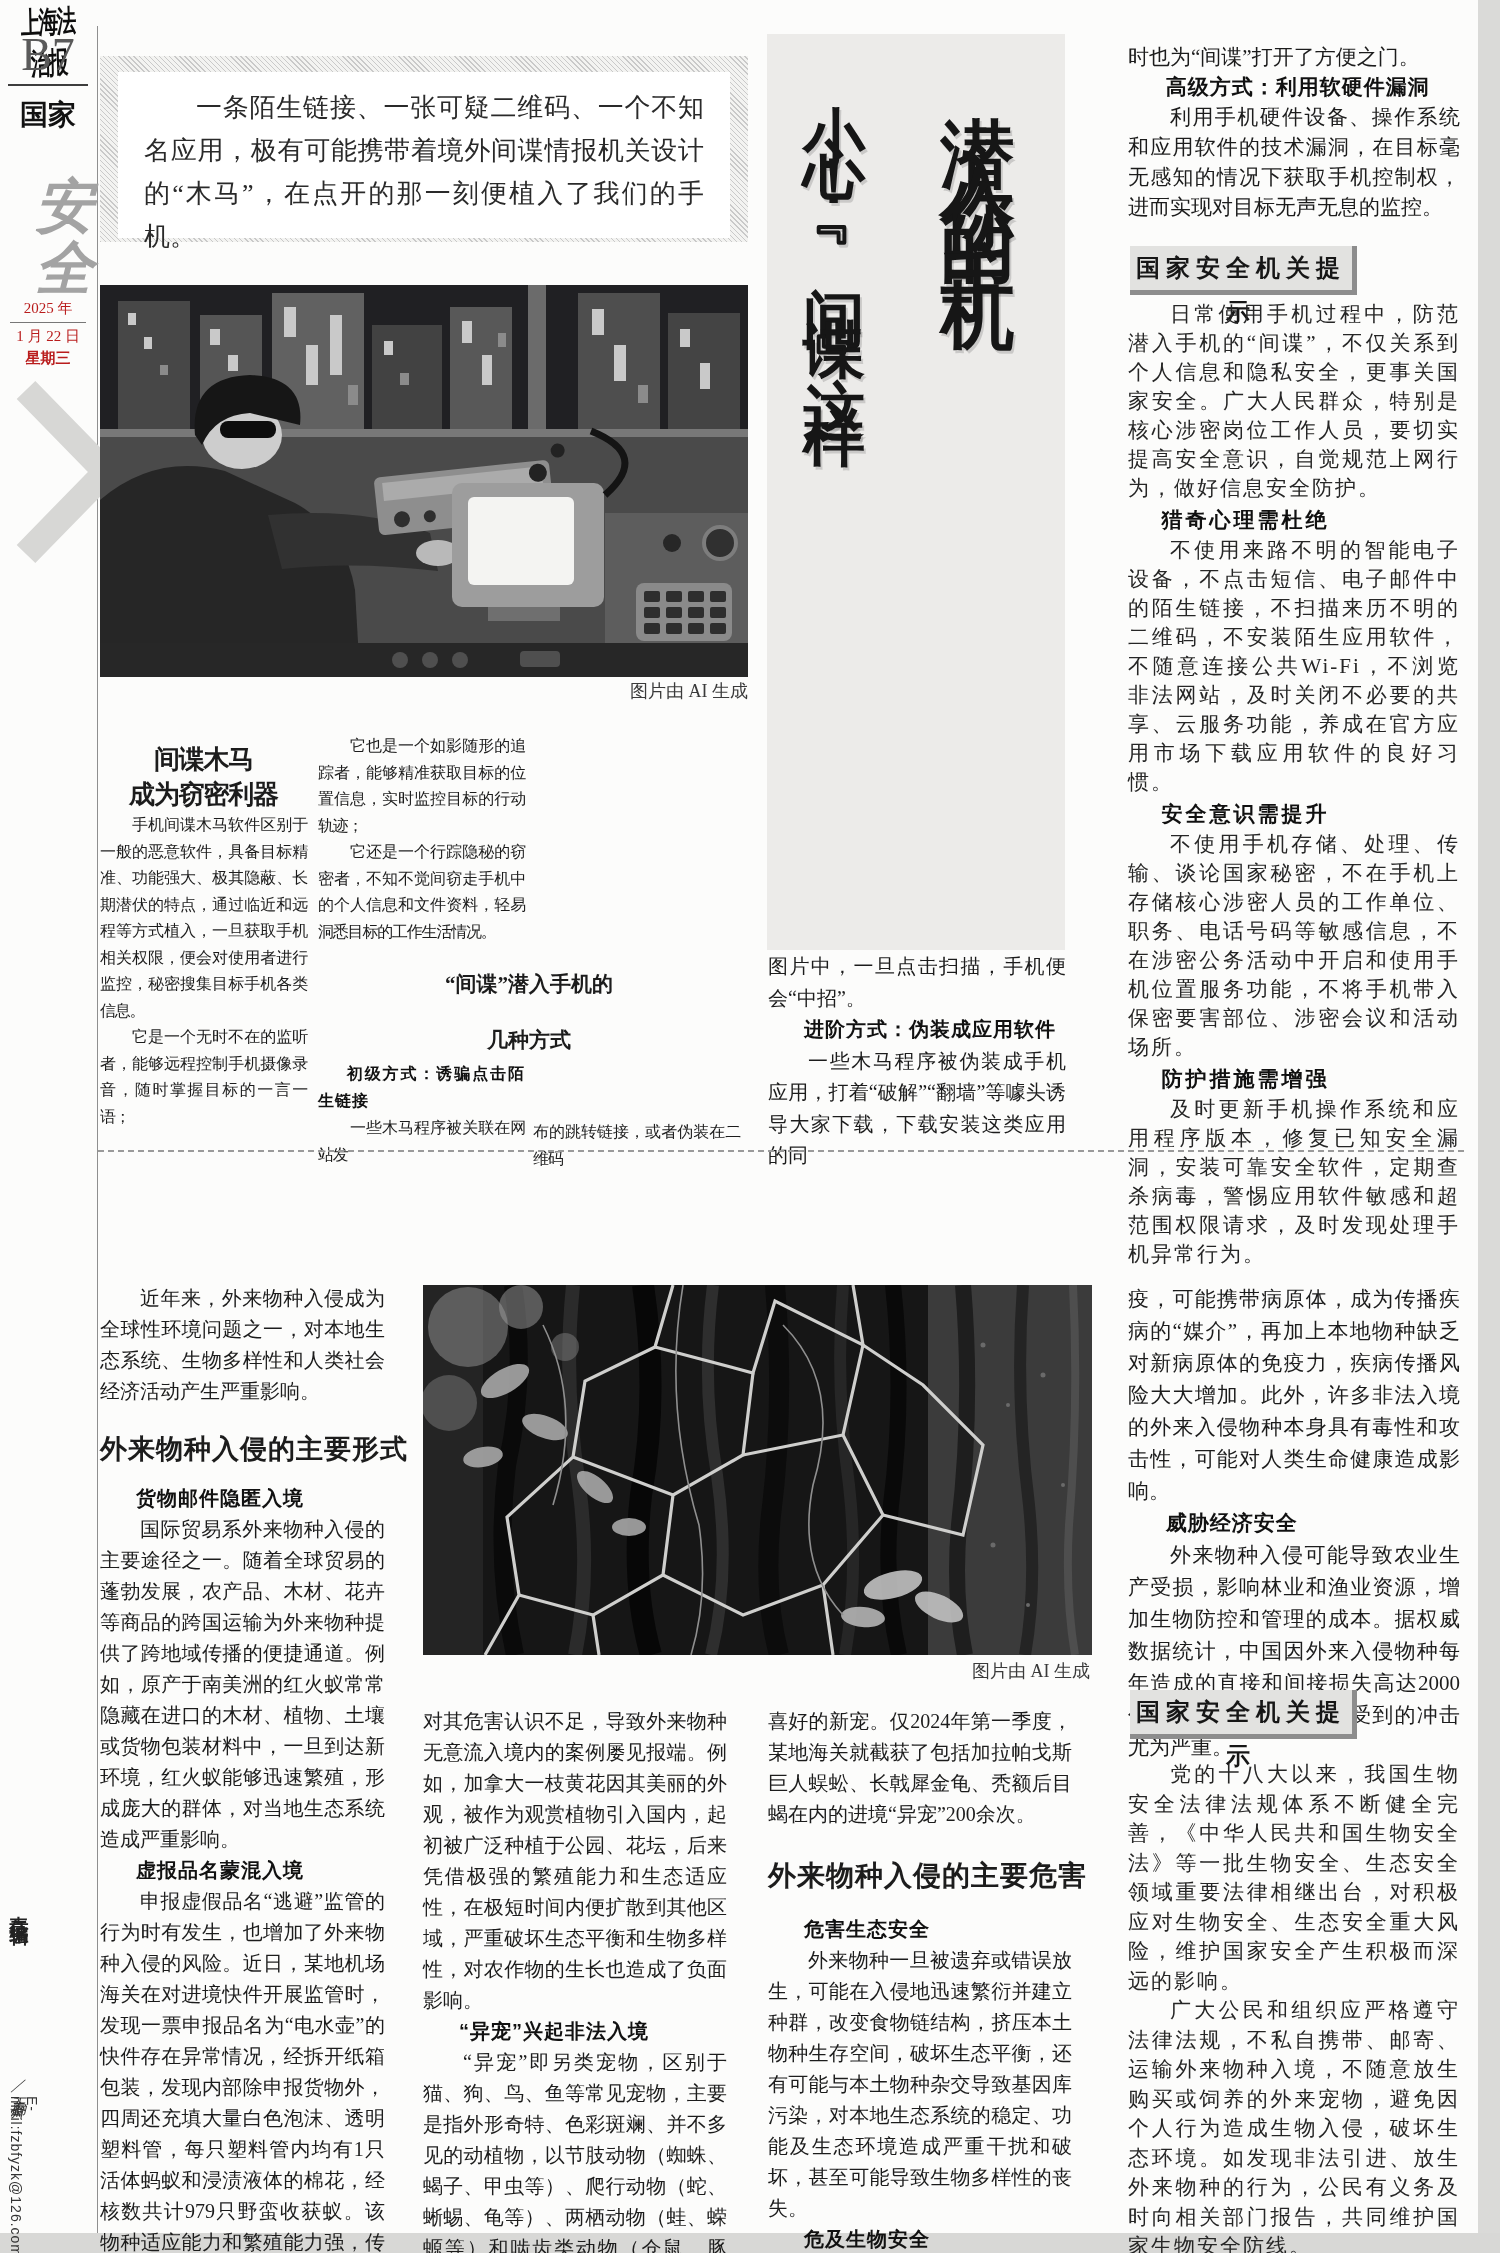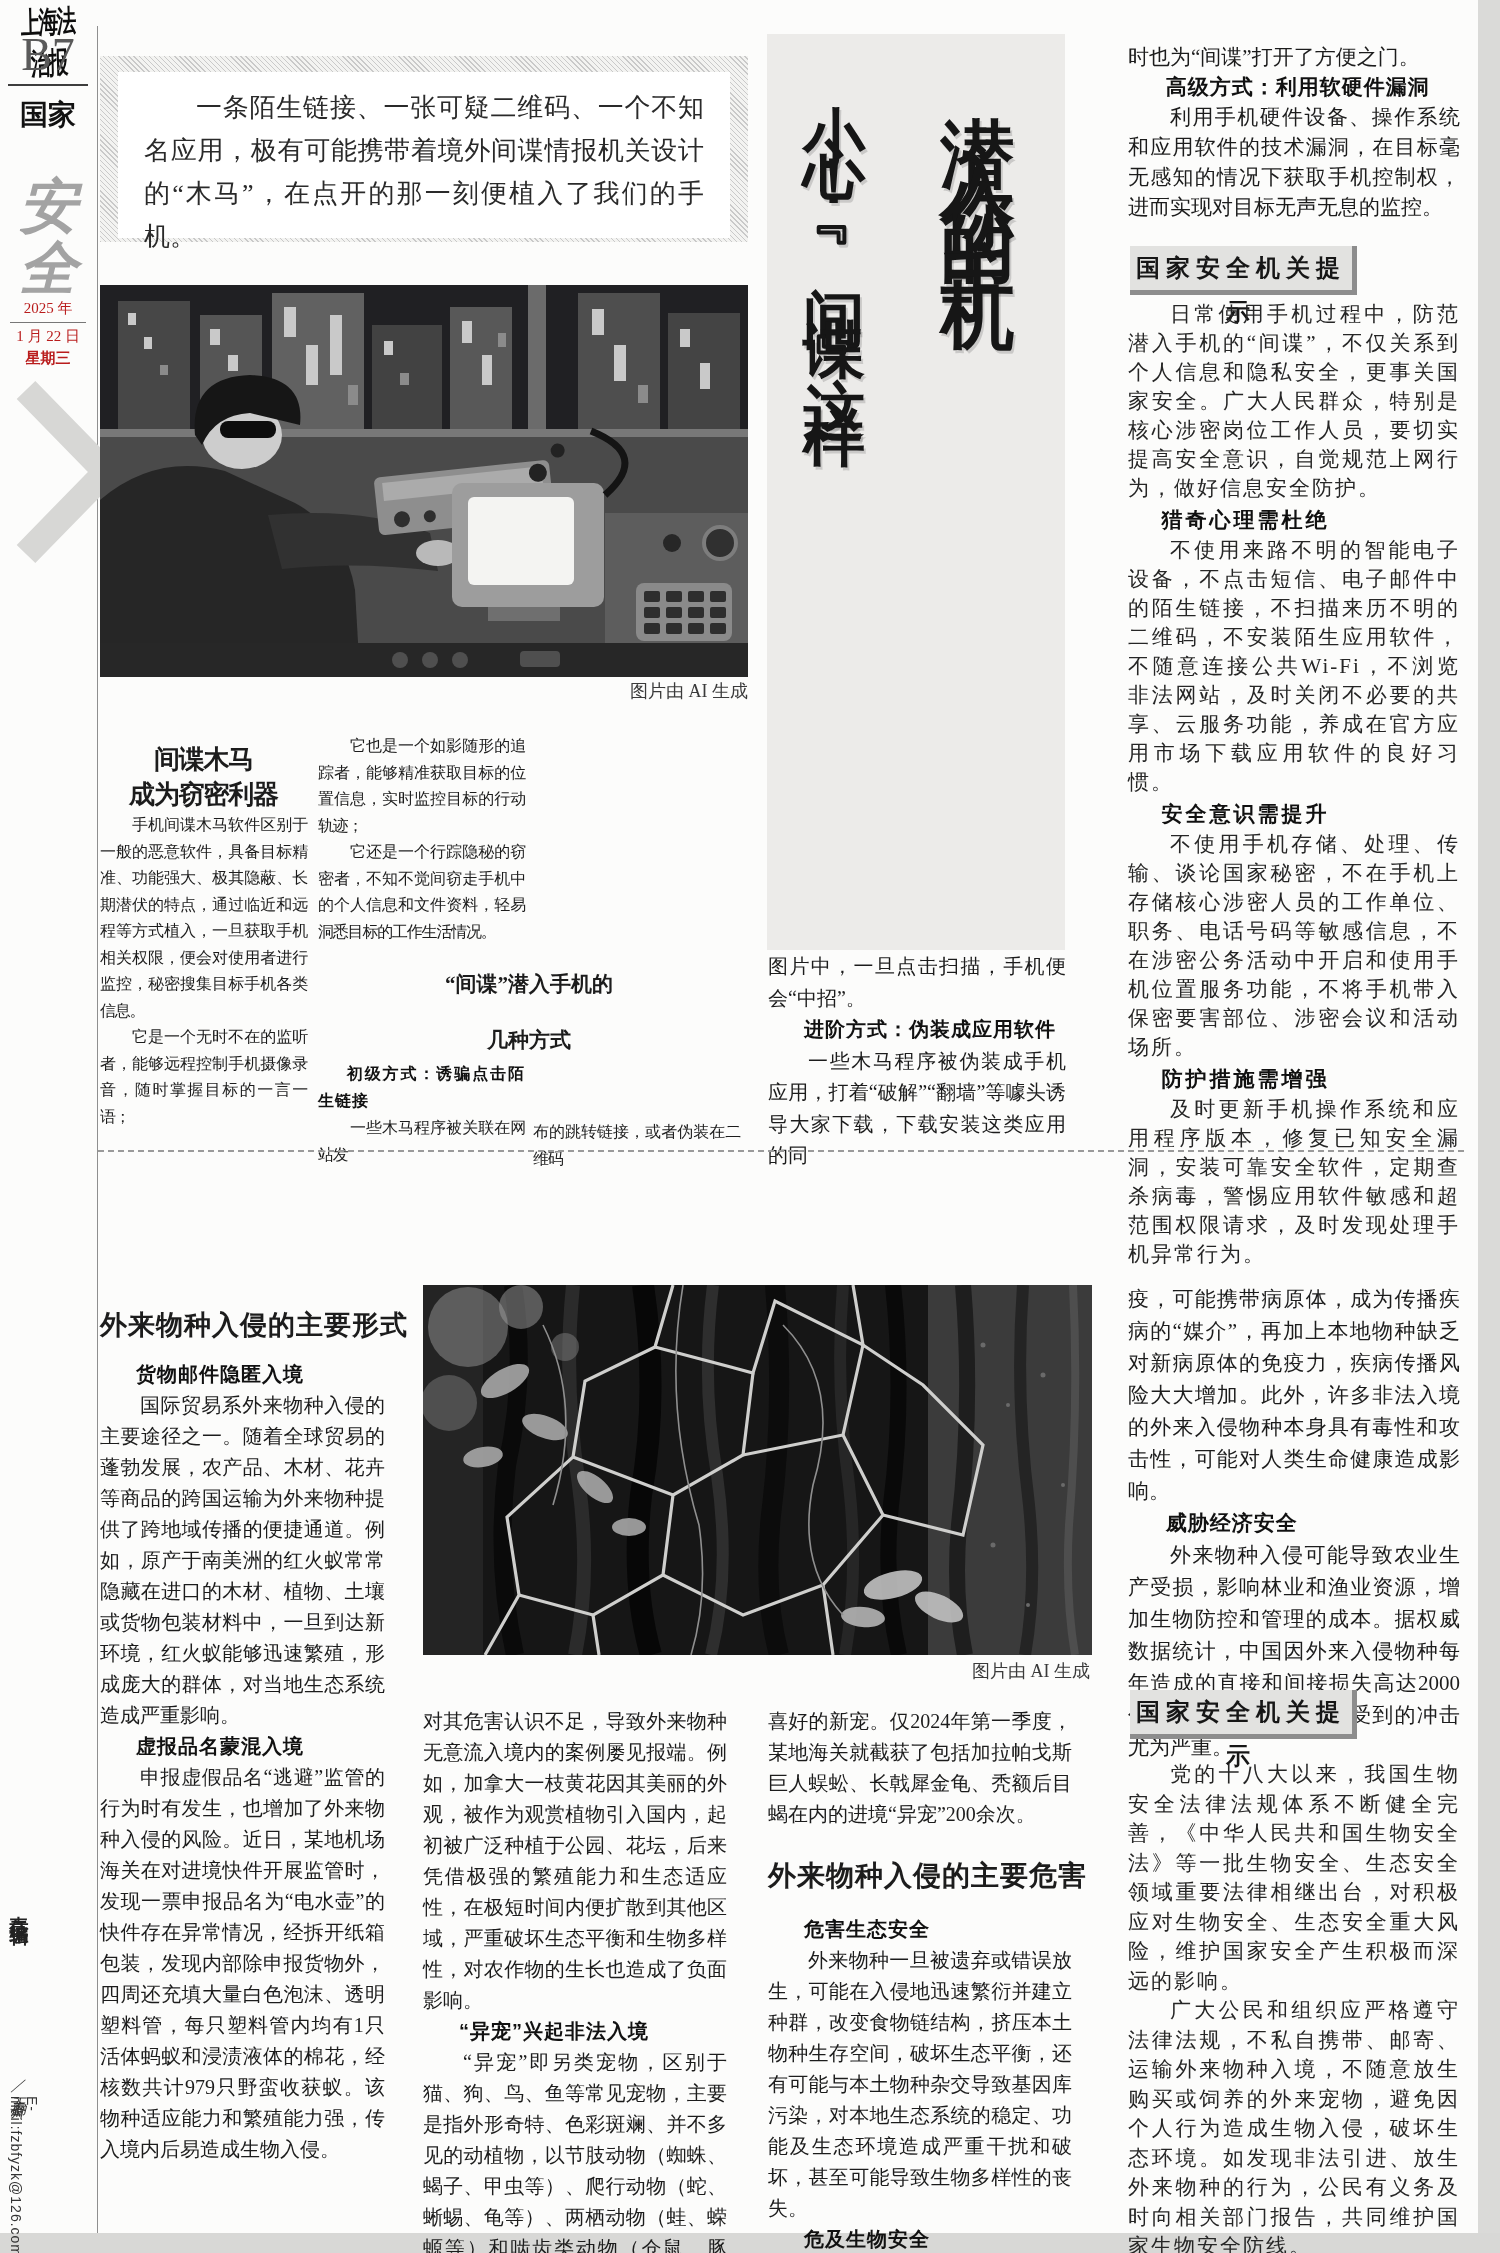--- a/index.html
+++ b/index.html
@@ -9,21 +9,21 @@
   
   #right-strip{left:1478px;top:0;width:22px;height:2253px;background:#dadad8;}
   #bottom-strip{left:0;top:2233px;width:1500px;height:20px;background:#d8d8d6;}
   #sidebar-rule{left:97px;top:26px;width:1px;height:2207px;background:#8f8f8f;}
   
   #logo{left:0;top:2px;width:96px;text-align:center;font-weight:700;font-size:30px;
         letter-spacing:-3px;transform:scaleX(.66) rotate(-2deg);transform-origin:center;color:#0d0d0d;}
   #pageno{left:0;top:28px;width:96px;text-align:center;font-size:46px;color:#5a5a5a;font-weight:400;}
   #pageno-rule{left:8px;top:84px;width:80px;height:2px;background:#3d3d3d;}
   #sect-top{left:0;top:95px;width:96px;text-align:center;font-weight:700;font-size:28px;line-height:40px;color:#111;}
-  #sect-cal{left:0;top:176px;width:96px;text-align:center;font-weight:700;font-size:58px;line-height:62px;
+  #sect-cal{left:16px;top:176px;width:96px;text-align:center;font-weight:700;font-size:58px;line-height:62px;
             color:#a3a3a3;font-style:italic;}
   .dateline{left:0;width:96px;text-align:center;font-size:15px;color:#b91c1c;}
   #date-rule{left:10px;top:322px;width:76px;height:1px;background:#777;}
   #chevron{left:14px;top:372px;}
   
   .vtext{writing-mode:vertical-rl;text-orientation:mixed;}
   #editor{left:6px;top:1900px;height:170px;font-size:19px;letter-spacing:4px;color:#222;font-weight:700;}
   #editor-name{left:8px;top:2068px;height:120px;font-size:15px;letter-spacing:3px;color:#333;font-weight:400;font-style:italic;}
   #email{left:8px;top:2090px;height:160px;font-size:14px;color:#333;letter-spacing:1px;
          font-family:"Liberation Sans","DejaVu Sans",sans-serif;top:2096px;}
@@ -305,20 +305,21 @@
     </g>
     <g stroke="#8f8f8f" stroke-width="1.6" fill="none">
       <path d="M260,0 q-20,120 16,240 q10,70 -8,130"></path>
       <path d="M360,40 q60,60 30,160 q-16,80 30,130"></path>
       <path d="M120,40 q40,80 10,180"></path>
     </g>
   </svg>
   <div class="abs" id="caption2">图片由 AI 生成</div>
 
   <div class="col" id="a2c1">
+      <p class="para">近年来，外来物种入侵成为全球性环境问题之一，对本地生态系统、生物多样性和人类社会经济活动产生严重影响。</p>
       <p class="subA">外来物种入侵的主要形式</p>
       <p class="phead">货物邮件隐匿入境</p>
       <p class="para">国际贸易系外来物种入侵的主要途径之一。随着全球贸易的蓬勃发展，农产品、木材、花卉等商品的跨国运输为外来物种提供了跨地域传播的便捷通道。例如，原产于南美洲的红火蚁常常隐藏在进口的木材、植物、土壤或货物包装材料中，一旦到达新环境，红火蚁能够迅速繁殖，形成庞大的群体，对当地生态系统造成严重影响。</p>
       <p class="phead">虚报品名蒙混入境</p>
       <p class="para">申报虚假品名“逃避”监管的行为时有发生，也增加了外来物种入侵的风险。近日，某地机场海关在对进境快件开展监管时，发现一票申报品名为“电水壶”的快件存在异常情况，经拆开纸箱包装，发现内部除申报货物外，四周还充填大量白色泡沫、透明塑料管，每只塑料管内均有1只活体蚂蚁和浸渍液体的棉花，经核数共计979只野蛮收获蚁。该物种适应能力和繁殖能力强，传入境内后易造成生物入侵。</p>
     </div>
   <div class="col" id="a2c2">
       <p class="para ni">对其危害认识不足，导致外来物种无意流入境内的案例屡见报端。例如，加拿大一枝黄花因其美丽的外观，被作为观赏植物引入国内，起初被广泛种植于公园、花坛，后来凭借极强的繁殖能力和生态适应性，在极短时间内便扩散到其他区域，严重破坏生态平衡和生物多样性，对农作物的生长也造成了负面影响。</p>
       <p class="phead">“异宠”兴起非法入境</p>
       <p class="para">“异宠”即另类宠物，区别于猫、狗、鸟、鱼等常见宠物，主要是指外形奇特、色彩斑斓、并不多见的动植物，以节肢动物（蜘蛛、蝎子、甲虫等）、爬行动物（蛇、蜥蜴、龟等）、两栖动物（蛙、蝾螈等）和啮齿类动物（仓鼠、豚鼠、沙鼠等）为主，已成为年轻人</p>

